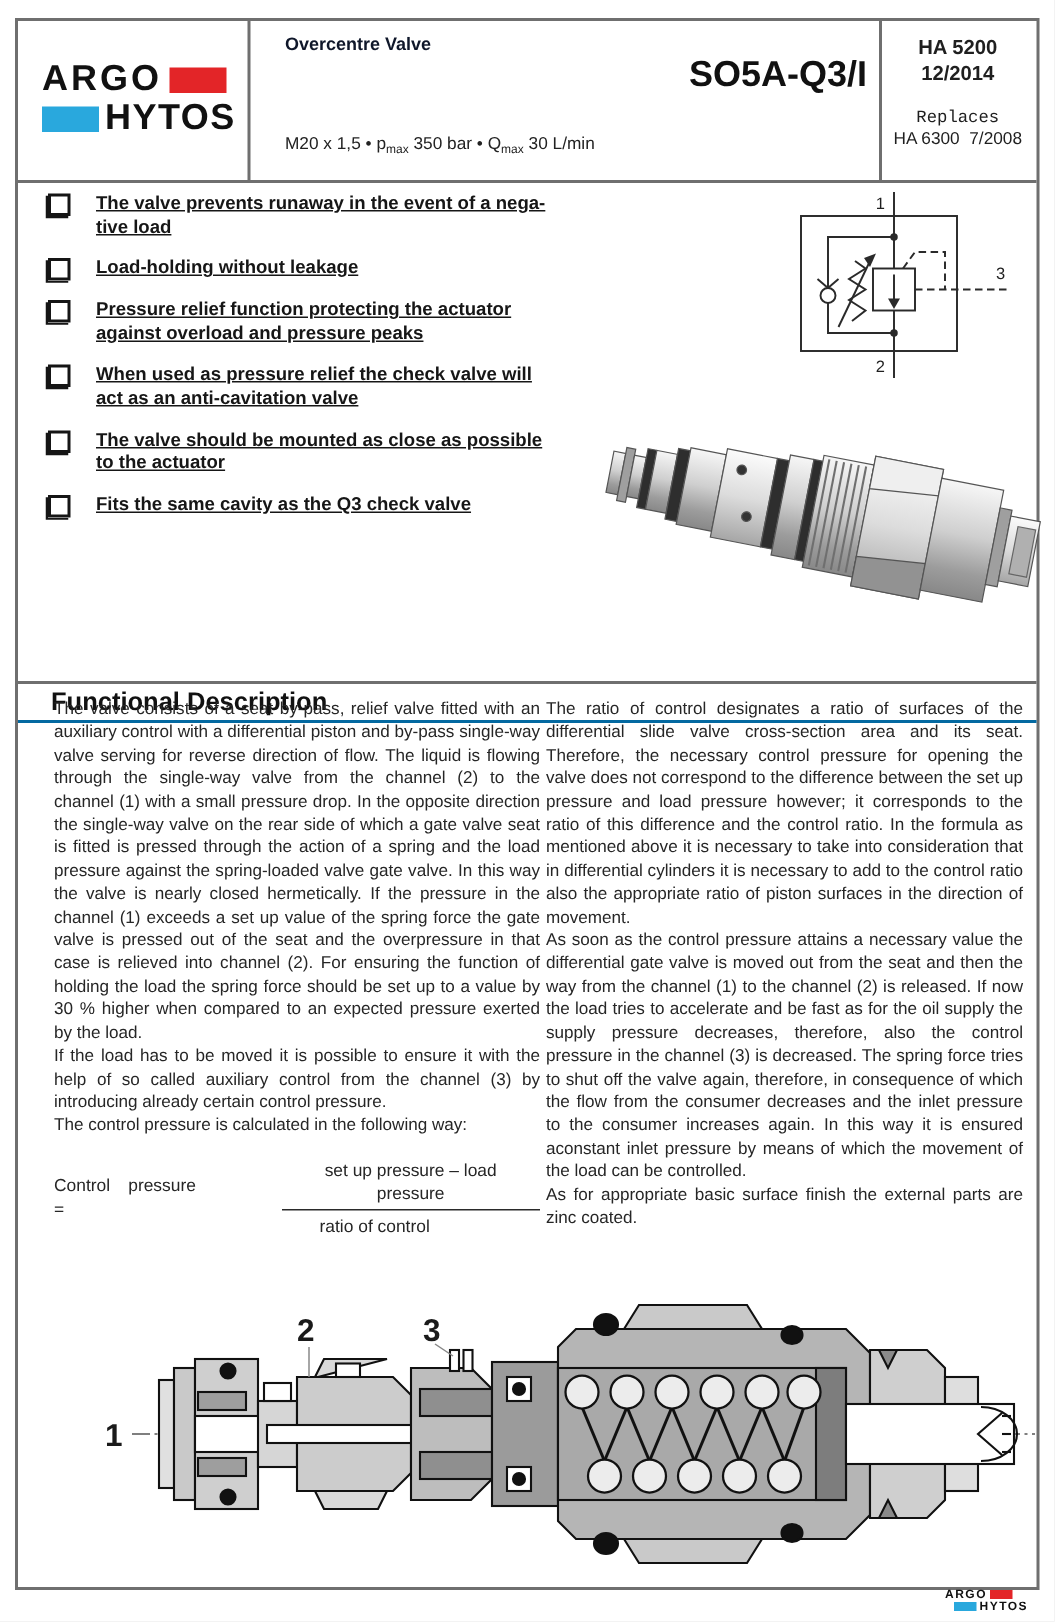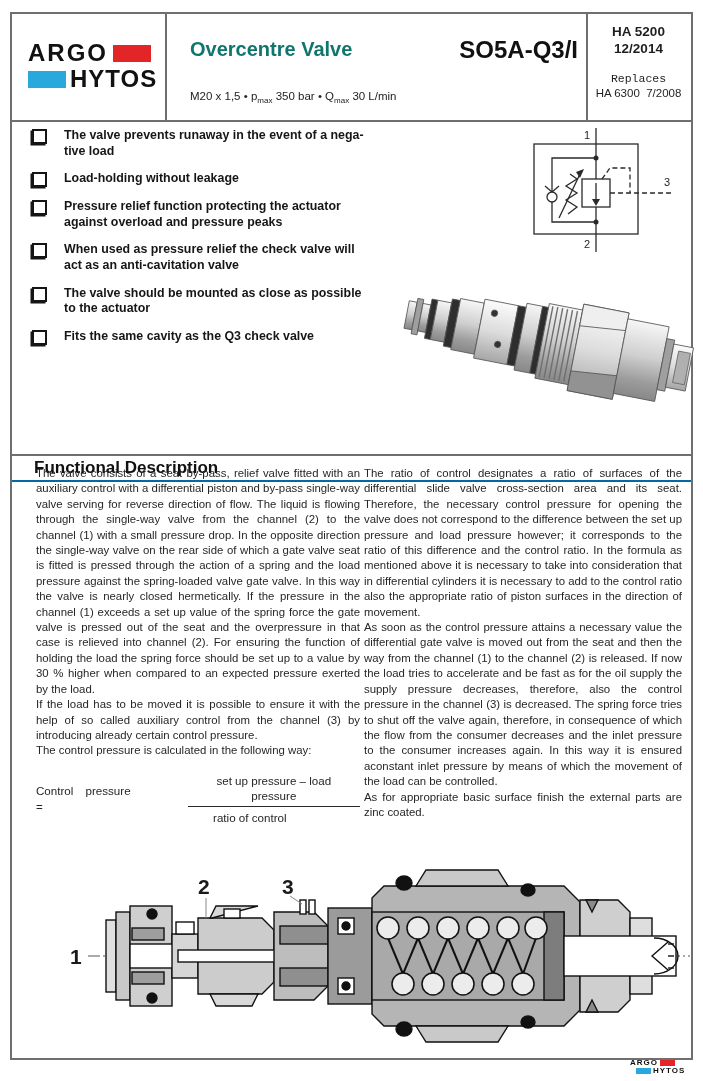--- a/index.html
+++ b/index.html
@@ -12,37 +12,37 @@
   .hdr-div1{left:153px;} .hdr-div2{left:574px;}
   .hdr-bottom{position:absolute;left:0;top:106px;width:100%;border-top:2px solid #6f6f6f;}
 
   .logo{position:absolute;left:16px;top:26px;}
   .logo-row{display:flex;align-items:center;height:26px;}
   .logo-word{font-weight:bold;font-size:24px;letter-spacing:2px;color:#111;line-height:24px;}
   .logo-block{width:38px;height:17px;display:inline-block;}
   .logo-row2{margin-left:0;}
   .logo-row2 .logo-word{letter-spacing:1px;}
 
-  .hdr-title{position:absolute;left:178px;top:24px;font-size:20px;font-weight:bold;color:#0f766e;}
+  .hdr-title{position:absolute;left:178px;top:8px;font-size:12px;font-weight:bold;color:#0f172a;}
   .hdr-specs{position:absolute;left:178px;top:76px;font-size:11.5px;color:#222;}
   .hdr-specs sub{font-size:8px;}
   .part-number{position:absolute;left:380px;top:22px;width:186px;text-align:right;
                font-size:24px;font-weight:bold;color:#111;}
   .doc-box{position:absolute;left:576px;top:0;width:101px;height:80px;text-align:center;}
   .doc-num{margin-top:9px;font-size:13.5px;font-weight:bold;line-height:17px;}
   .doc-date{font-size:13.5px;font-weight:bold;line-height:17px;}
   .doc-replaces{margin-top:14px;font-size:11.5px;line-height:15px;font-family:Liberation Mono, monospace;}
   .doc-replaced{font-size:11.5px;line-height:15px;white-space:pre;}
 
   
   .features{position:absolute;left:20px;top:114px;width:392px;display:flex;flex-direction:column;gap:12px;}
   .bullet-row{display:flex;align-items:flex-start;}
   .bullet-box{flex:0 0 auto;width:11px;height:11px;border:2px solid #151515;margin:1px 17px 0 0;
               box-shadow:-1.5px 1.5px 0 #151515;}
-  .bullet-text{font-size:12.4px;font-weight:bold;line-height:15.6px;color:#161616;white-space:pre-line;}
+  .bullet-text{font-size:12.4px;font-weight:bold;line-height:15.6px;color:#161616;white-space:pre-line;text-decoration:underline;}
 
   .schematic-svg{position:absolute;left:494px;top:114px;}
   .photo-svg{position:absolute;left:386px;top:240px;}
 
   
   .fd-band{position:absolute;left:0;top:440px;width:100%;height:24px;border-top:2px solid #6f6f6f;
            border-bottom:2px solid #0369a1;}
   .fd-heading{font-size:17px;font-weight:bold;color:#111;padding:2px 0 0 22px;}
 
   

